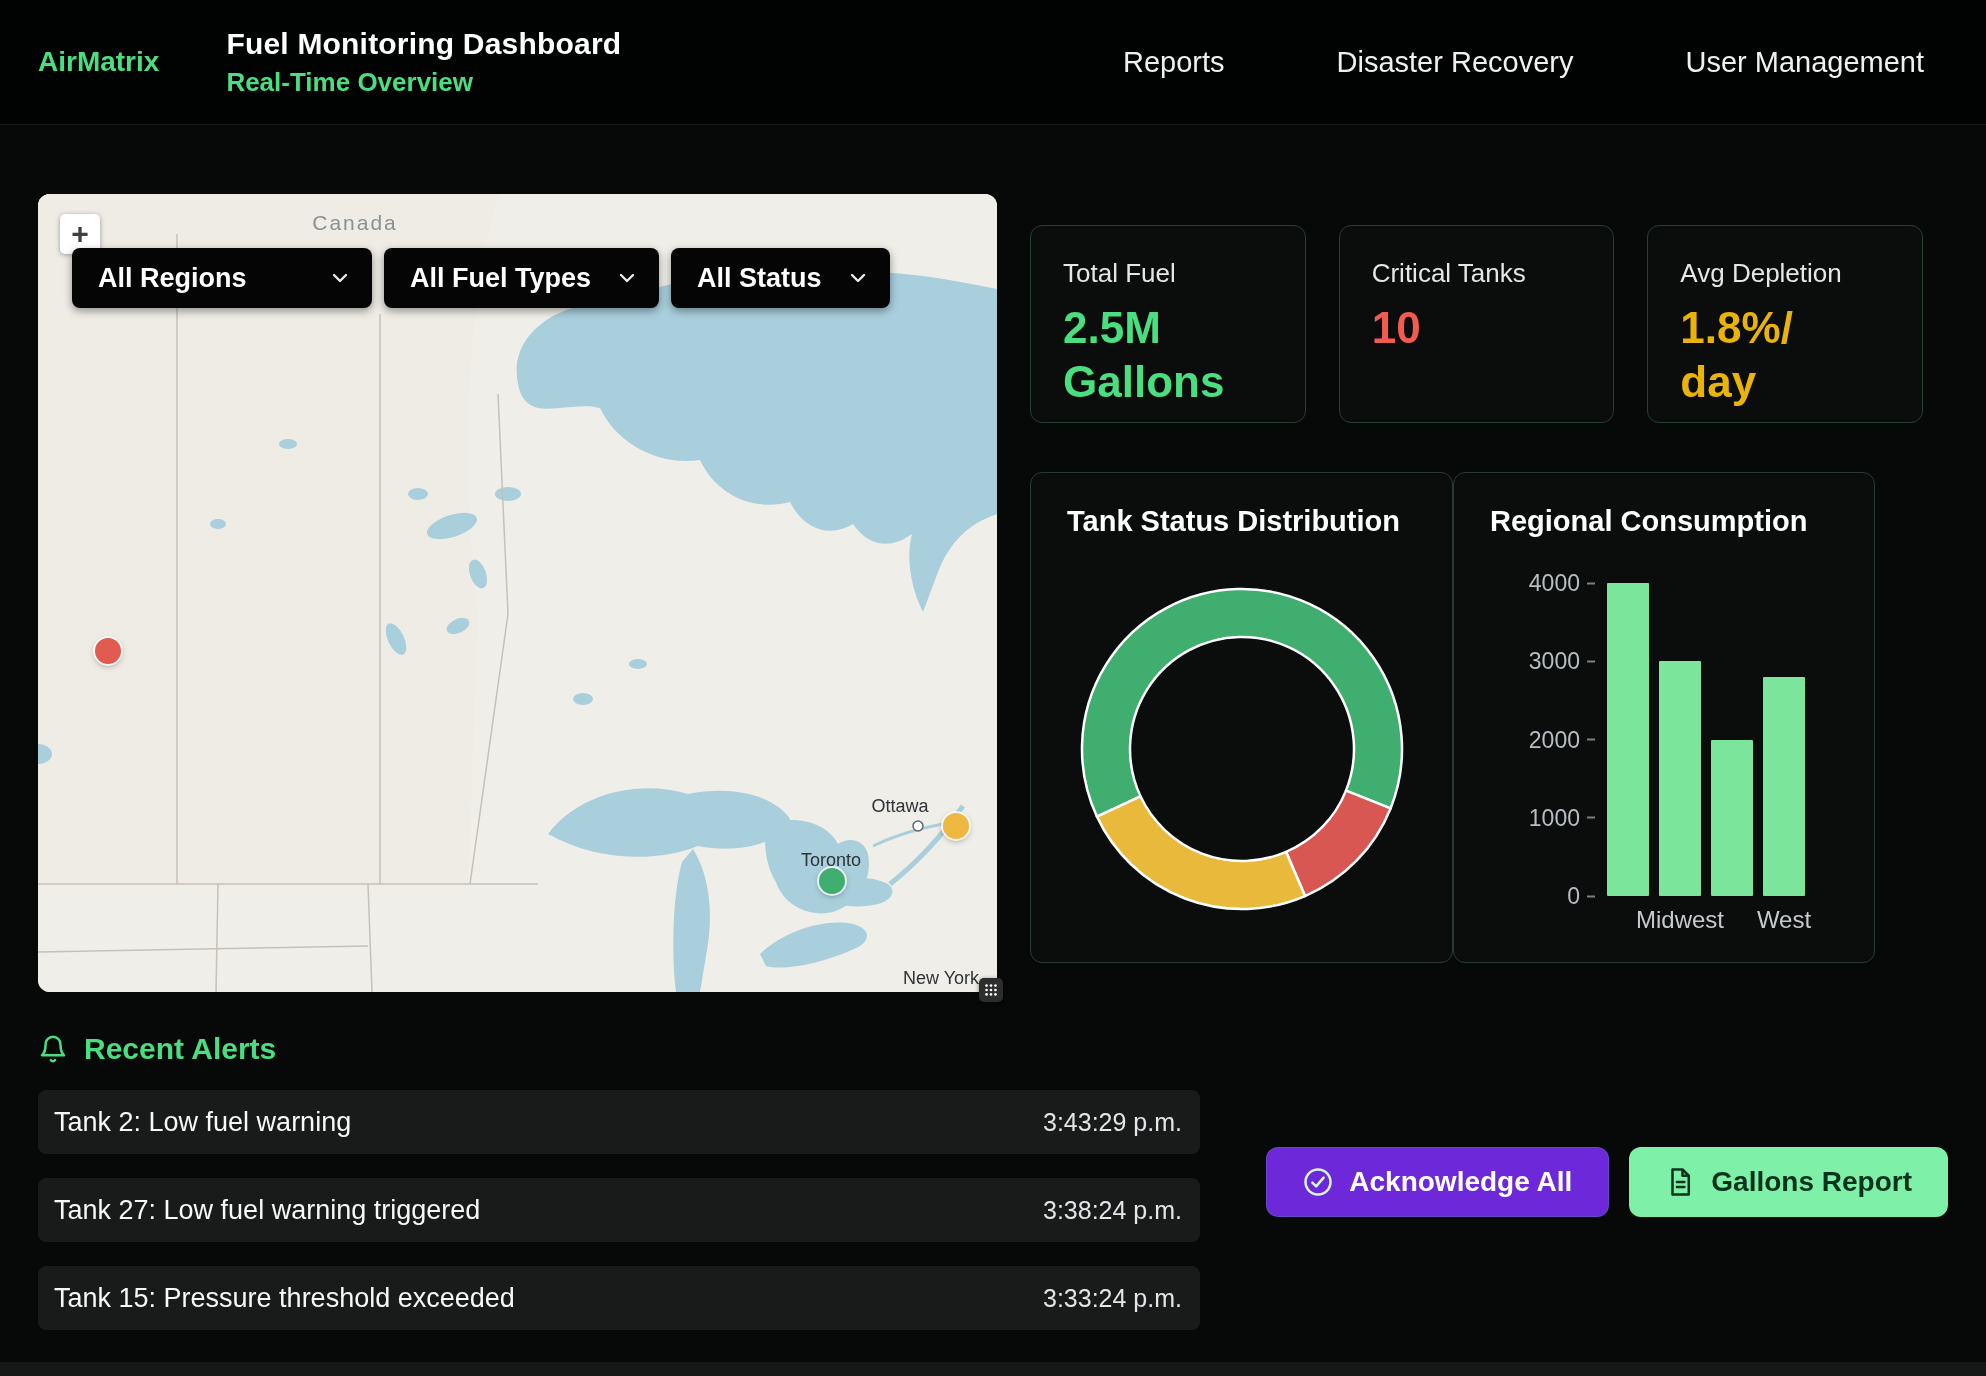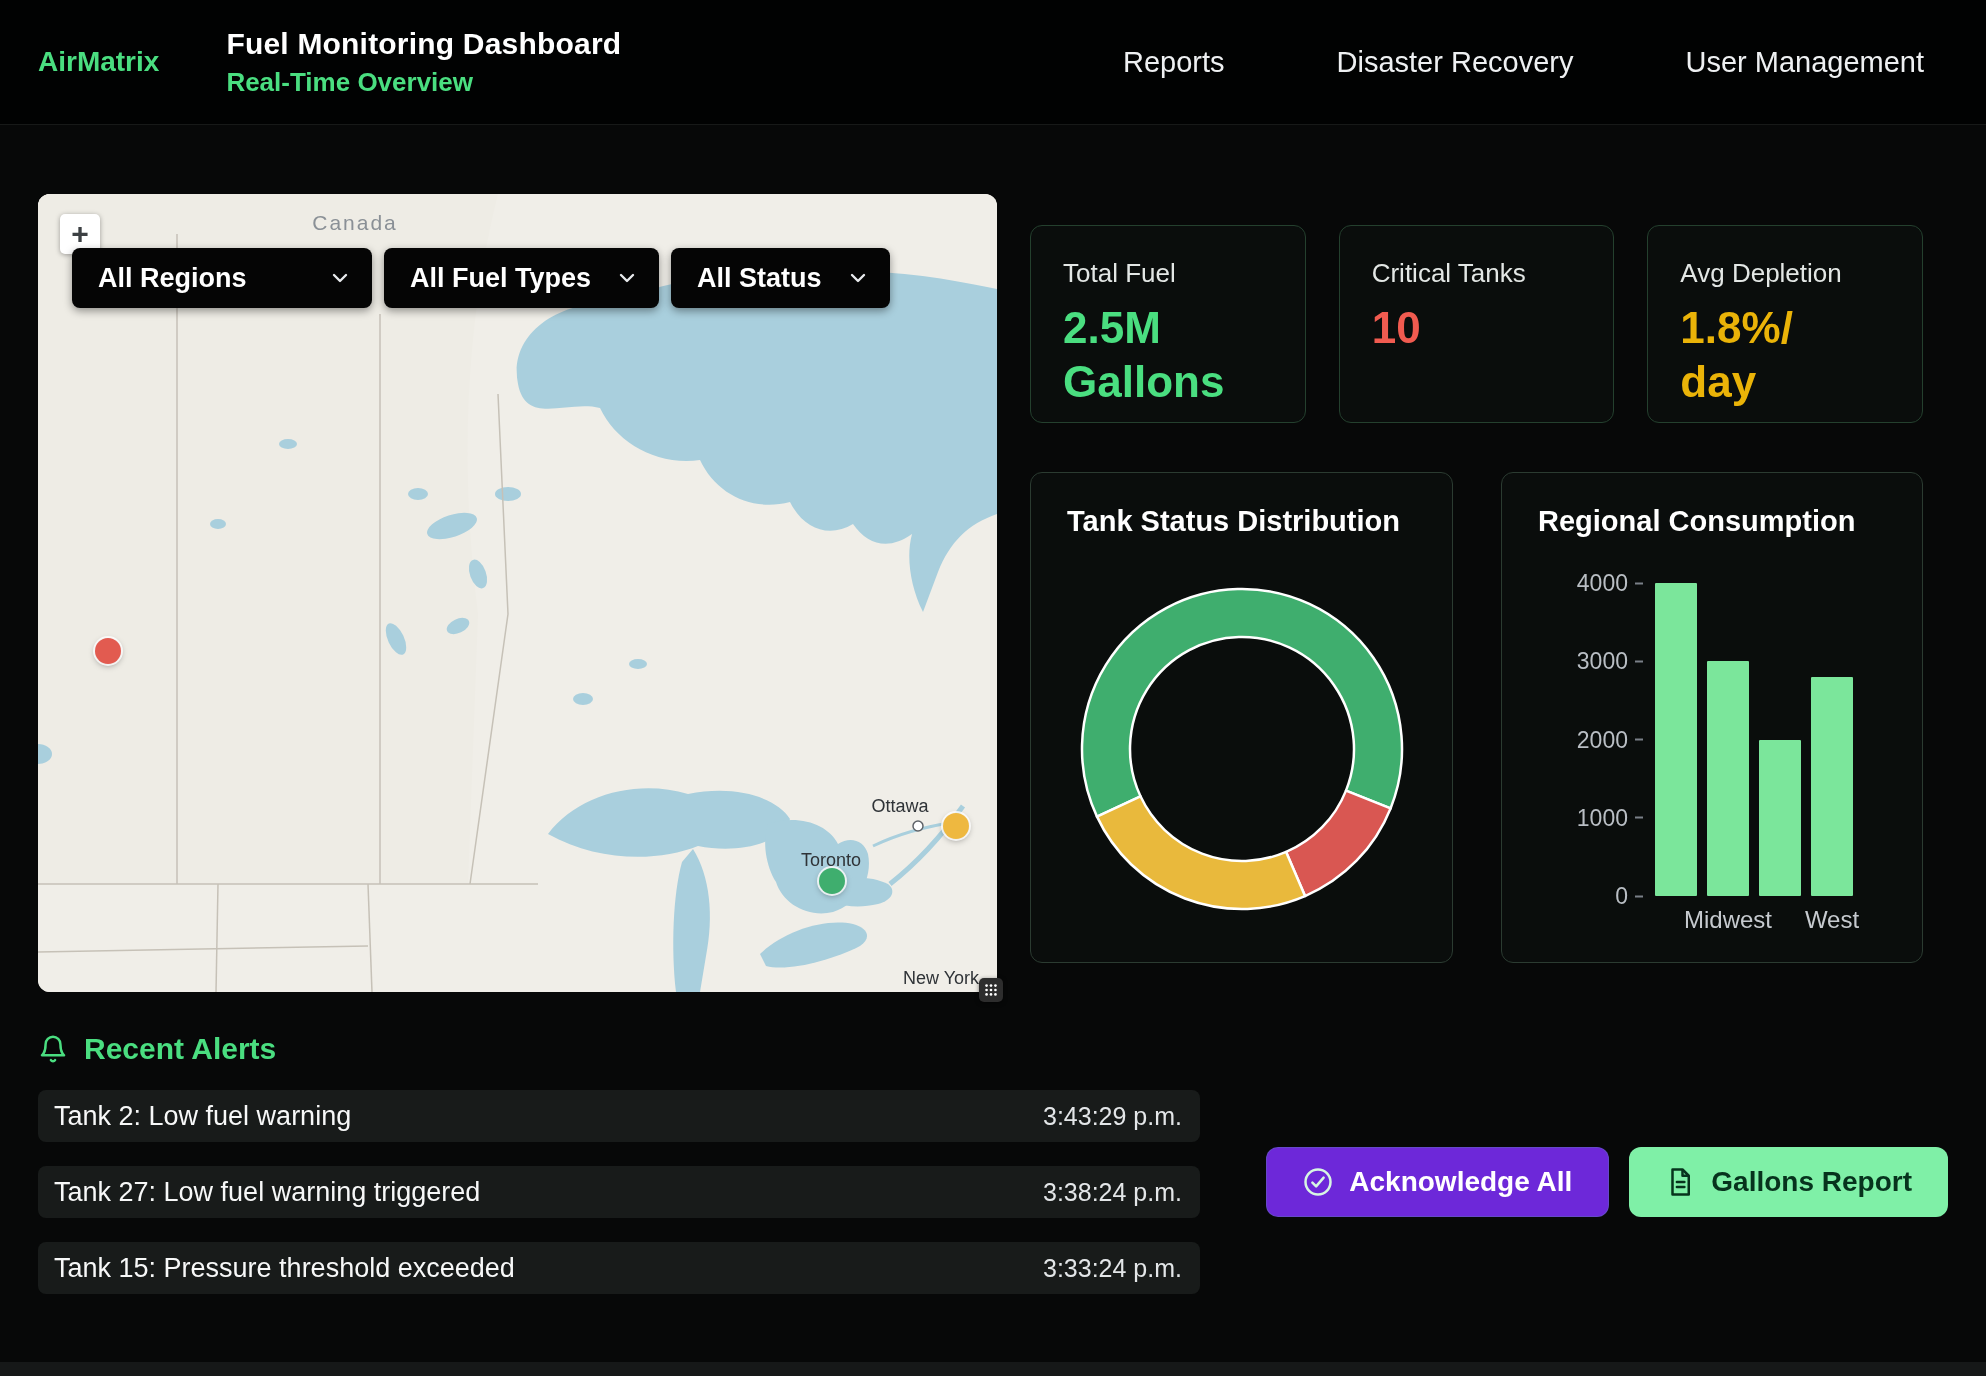--- a/index.html
+++ b/index.html
@@ -66,21 +66,21 @@
   .right-col { flex:1; margin-top:31px; }
   .stats-row { display:flex; gap:33px; }
   .stat-card {
     flex:1; height:198px; background:#0a0d0c;
     border:1px solid #24402e; border-radius:12px; padding:32px 32px;
   }
   .stat-label { font-size:26px; font-weight:500; color:#e3e7e5; margin-bottom:12px; }
   .stat-value { font-size:44px; font-weight:800; line-height:1.22; }
   .stat-value span { display:block; }
 
-  .charts-row { display:flex; gap:48px; margin-top:49px; }
+  .charts-row { display:flex; margin-top:49px; }
   .chart-card {
     background:#0a0d0c; border:1px solid #2b3b31; border-radius:12px;
     padding:32px 36px; height:491px; overflow:hidden;
   }
   .chart-card.donut-card { width:423px; }
   .chart-card.bar-card { width:422px; }
   .chart-title { font-size:29px; font-weight:700; color:#fff; }
   #donut-svg { display:block; width:336px; height:336px; margin:43px auto 0; }
 
   .bar-chart { display:flex; margin-top:45px; justify-content:center; }
@@ -99,21 +99,21 @@
   }
 
   
   .alerts { padding:0 38px; margin-top:40px; }
   .alerts-header { display:flex; align-items:center; gap:16px; margin-bottom:24px; }
   .alerts-header svg { width:30px; height:32px; }
   .alerts-title { font-size:30px; font-weight:700; color:#4ade80; }
   .alerts-body { display:flex; }
   .alerts-list { width:1162px; flex:none; }
   .alert-row {
-    height:52px; background:#181b1a; border-radius:8px; cursor:pointer;
+    height:64px; background:#181b1a; border-radius:8px; cursor:pointer;
     display:flex; align-items:center; justify-content:space-between;
     padding:0 18px 0 16px; margin-bottom:24px;
   }
   .alert-msg { font-size:27px; font-weight:500; color:#f7f8f8; }
   .alert-time { font-size:25px; color:#e3e6e8; }
 
   .actions { margin-left:auto; display:flex; gap:20px; margin-top:57px; align-self:flex-start; }
   .btn {
     height:70px; border-radius:12px; border:none; cursor:pointer;
     display:flex; align-items:center; gap:16px; padding:0 36px;

